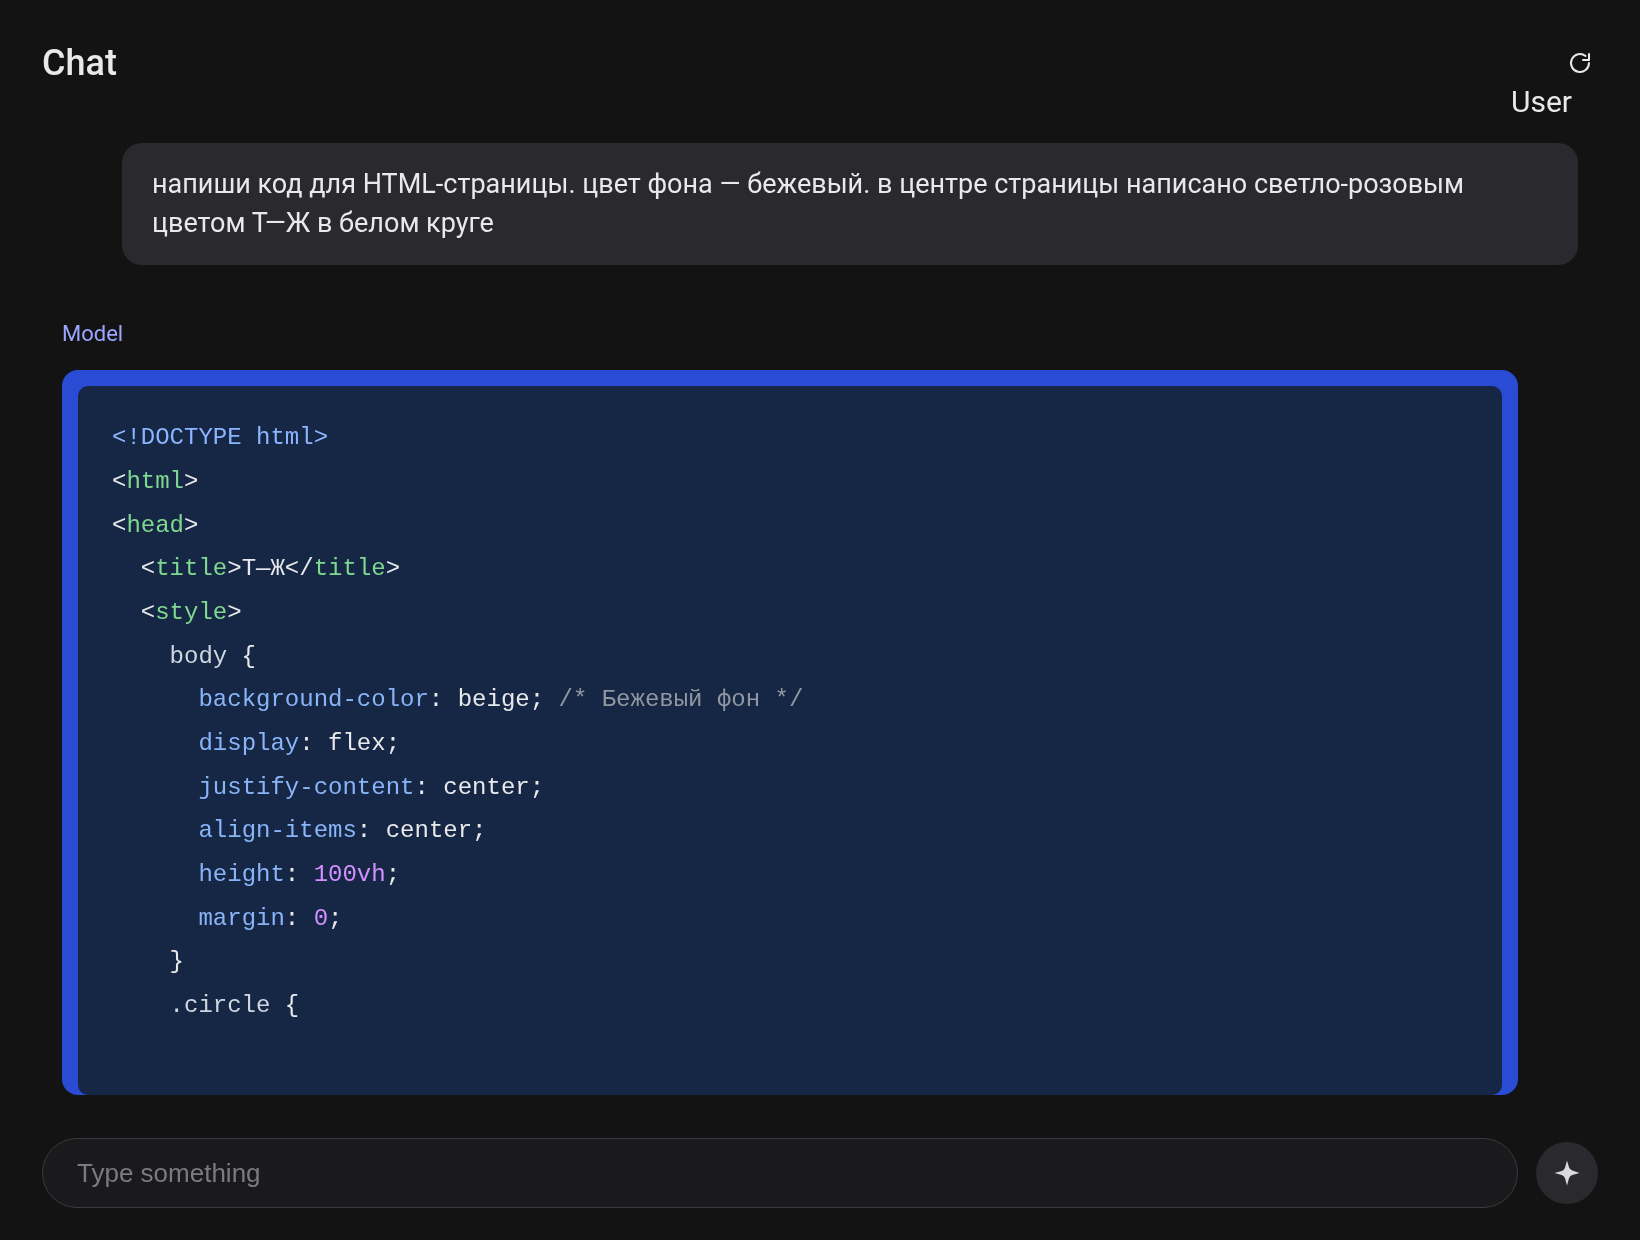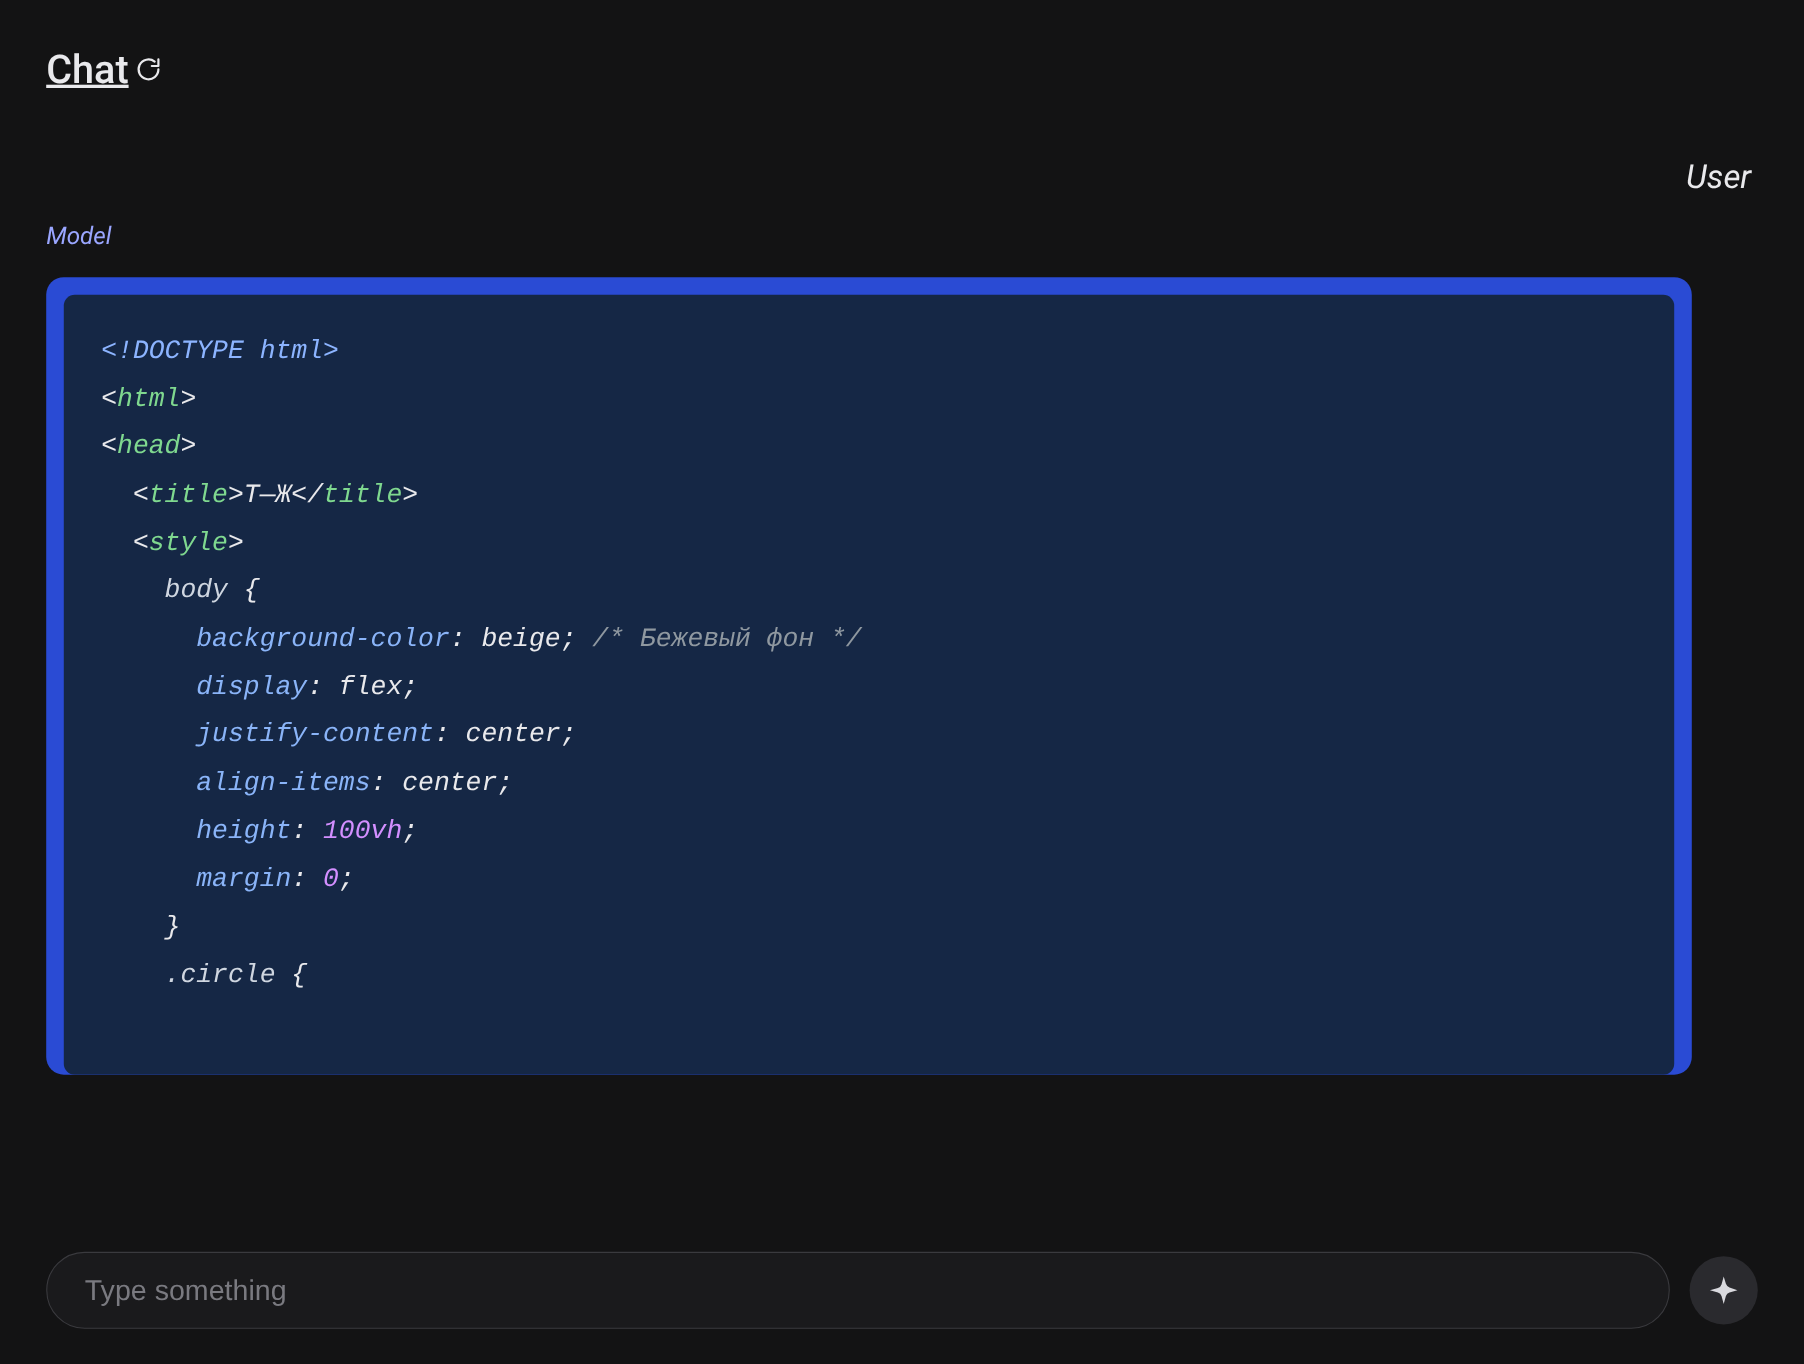--- a/index.html
+++ b/index.html
@@ -37,43 +37,40 @@
     width:1640px;
     height:1240px;
     transform-origin:top left;
     position:relative;
     display:flex;
     flex-direction:column;
   }
   .header{
     display:flex;
     align-items:center;
-    justify-content:flex-start;
+    justify-content:space-between;
     padding:42px 42px 0 42px;
-    text-decoration:underline;
   }
   .header h1{
     margin:0;
     font-size:36px;
     font-weight:500;
     color:var(--fg);
   }
   .refresh-btn{
     width:36px;height:36px;
     display:flex;align-items:center;justify-content:center;
     background:transparent;border:none;cursor:pointer;
     color:var(--fg);
   }
   .refresh-btn svg{width:28px;height:28px;stroke:var(--fg);}
   .conversation{
     flex:1;
     overflow:hidden;
-    padding:0 42px;
-    margin-top:60px;
-    font-style:italic;
+    padding:0 62px;
   }
   .role-user{
     text-align:right;
     font-size:30px;
     color:var(--fg);
     margin-bottom:24px;
     padding-right:6px;
   }
   .user-bubble{
     background:var(--user-bubble);
@@ -164,20 +161,21 @@
     <button class="refresh-btn">
       <svg viewBox="0 0 24 24" fill="none" stroke="currentColor" stroke-width="2" stroke-linecap="round" stroke-linejoin="round">
         <path d="M21 12a9 9 0 1 1-3.4-7"></path>
         <path d="M21 3v6h-6"></path>
       </svg>
     </button>
   </div>
 
   <div class="conversation">
     <div class="role-user">User</div>
+    <div class="user-bubble">напиши код для HTML-страницы. цвет фона — бежевый. в центре страницы написано светло-розовым цветом Т—Ж в белом круге</div>
 
     <div class="role-model">Model</div>
 
     <div class="code-outer">
       <div class="code-inner">
         <pre class="code" id="code-block"><span class="t-doctype">&lt;!DOCTYPE html&gt;</span>
 <span class="t-punct">&lt;</span><span class="t-tag">html</span><span class="t-punct">&gt;</span>
 <span class="t-punct">&lt;</span><span class="t-tag">head</span><span class="t-punct">&gt;</span>
   <span class="t-punct">&lt;</span><span class="t-tag">title</span><span class="t-punct">&gt;</span><span class="t-value">Т—Ж</span><span class="t-punct">&lt;/</span><span class="t-tag">title</span><span class="t-punct">&gt;</span>
   <span class="t-punct">&lt;</span><span class="t-tag">style</span><span class="t-punct">&gt;</span>

